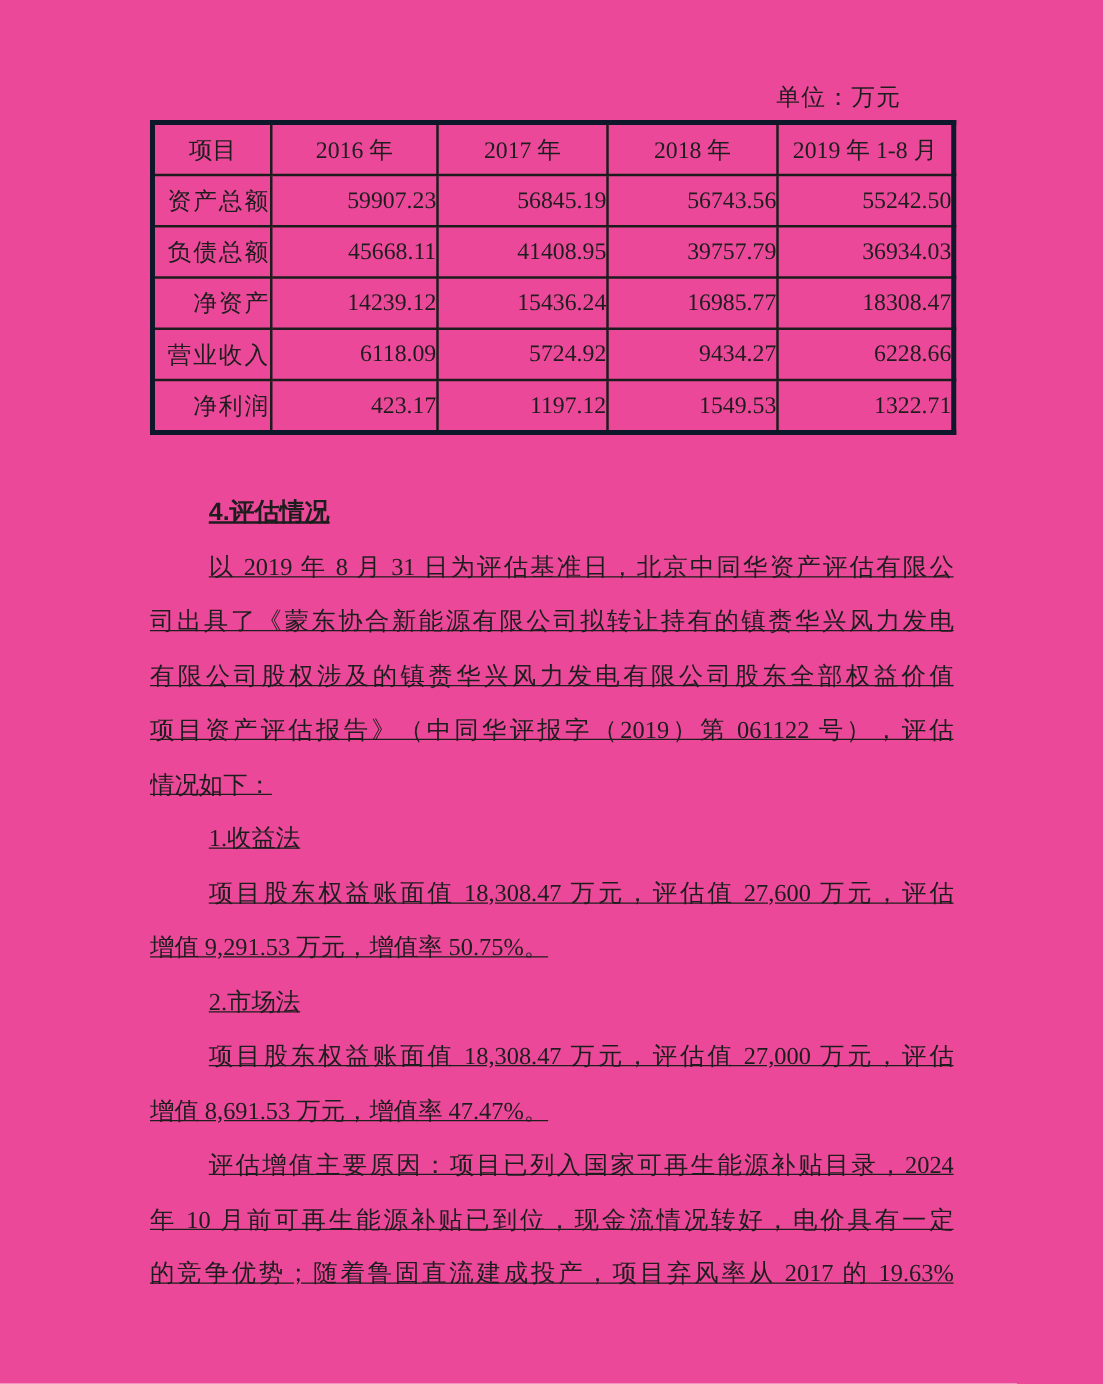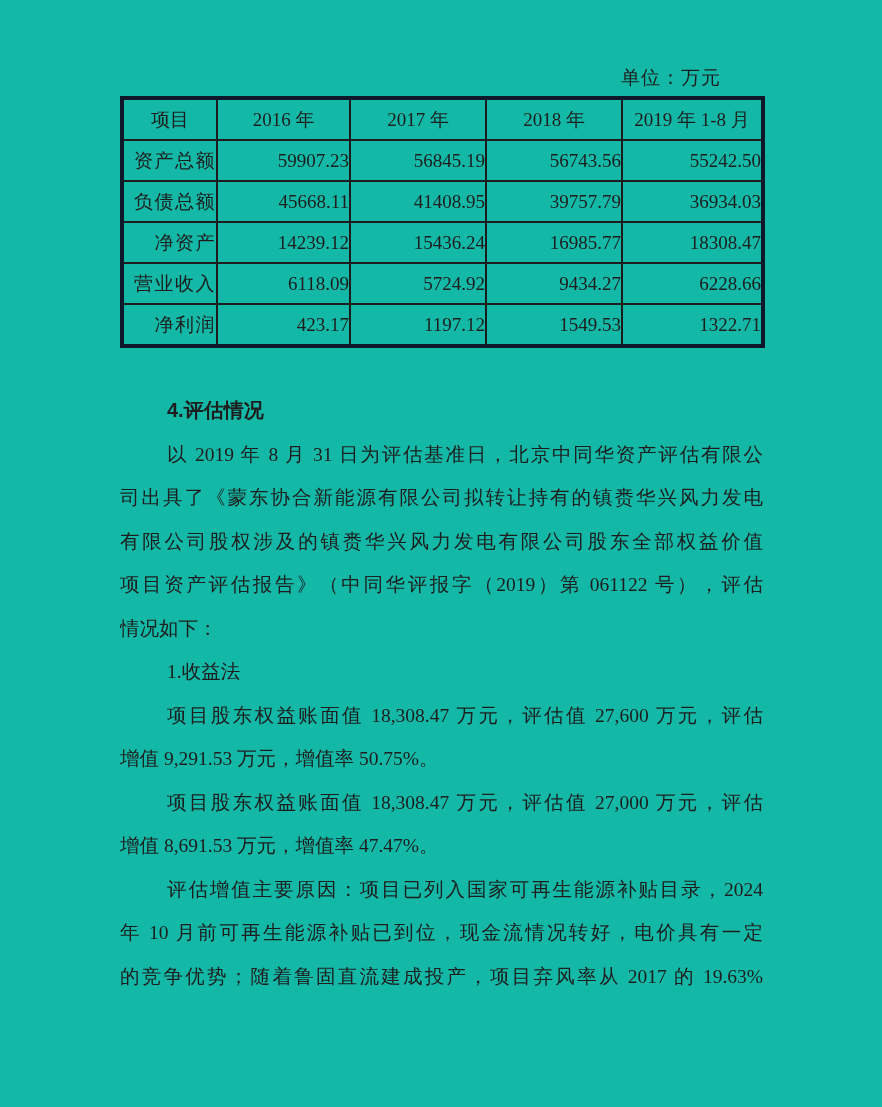--- a/index.html
+++ b/index.html
@@ -4,21 +4,21 @@
 <style>
   html, body {
     margin: 0;
     padding: 0;
     background: #ffffff;
   }
   .page {
     position: relative;
     width: 882px;
     height: 1107px;
-    background: #14b8a6;
+    background: #ec4899;
     font-family: "Liberation Serif", serif;
     color: #1d1d1d;
     overflow: hidden;
   }
   .unit-label {
     position: absolute;
     top: 65px;
     left: 621px;
     font-size: 19px;
     letter-spacing: 1px;
@@ -57,20 +57,21 @@
     position: absolute;
     left: 120px;
     top: 389px;
     width: 643px;
     font-size: 19.5px;
   }
   .line {
     height: 43.5px;
     line-height: 43.5px;
     overflow: hidden;
+    text-decoration: underline;
   }
   .line.indent { padding-left: 47px; }
   .line.full {
     text-align: justify;
     text-align-last: justify;
   }
   .line.heading {
     font-weight: bold;
     font-size: 20px;
     font-family: "Liberation Sans", "Liberation Serif", sans-serif;
@@ -142,20 +143,21 @@
   <div class="body-text">
     <div class="line heading indent">4.评估情况</div>
     <div class="line indent full">以 2019 年 8 月 31 日为评估基准日，北京中同华资产评估有限公</div>
     <div class="line full">司出具了《蒙东协合新能源有限公司拟转让持有的镇赉华兴风力发电</div>
     <div class="line full">有限公司股权涉及的镇赉华兴风力发电有限公司股东全部权益价值</div>
     <div class="line full">项目资产评估报告》（中同华评报字（2019）第 061122 号），评估</div>
     <div class="line">情况如下：</div>
     <div class="line indent">1.收益法</div>
     <div class="line indent full">项目股东权益账面值 18,308.47 万元，评估值 27,600 万元，评估</div>
     <div class="line">增值 9,291.53 万元，增值率 50.75%。</div>
+    <div class="line indent">2.市场法</div>
     <div class="line indent full">项目股东权益账面值 18,308.47 万元，评估值 27,000 万元，评估</div>
     <div class="line">增值 8,691.53 万元，增值率 47.47%。</div>
     <div class="line indent full">评估增值主要原因：项目已列入国家可再生能源补贴目录，2024</div>
     <div class="line full">年 10 月前可再生能源补贴已到位，现金流情况转好，电价具有一定</div>
     <div class="line full">的竞争优势；随着鲁固直流建成投产，项目弃风率从 2017 的 19.63%</div>
   </div>
 
 </div>
 
 </body></html>

